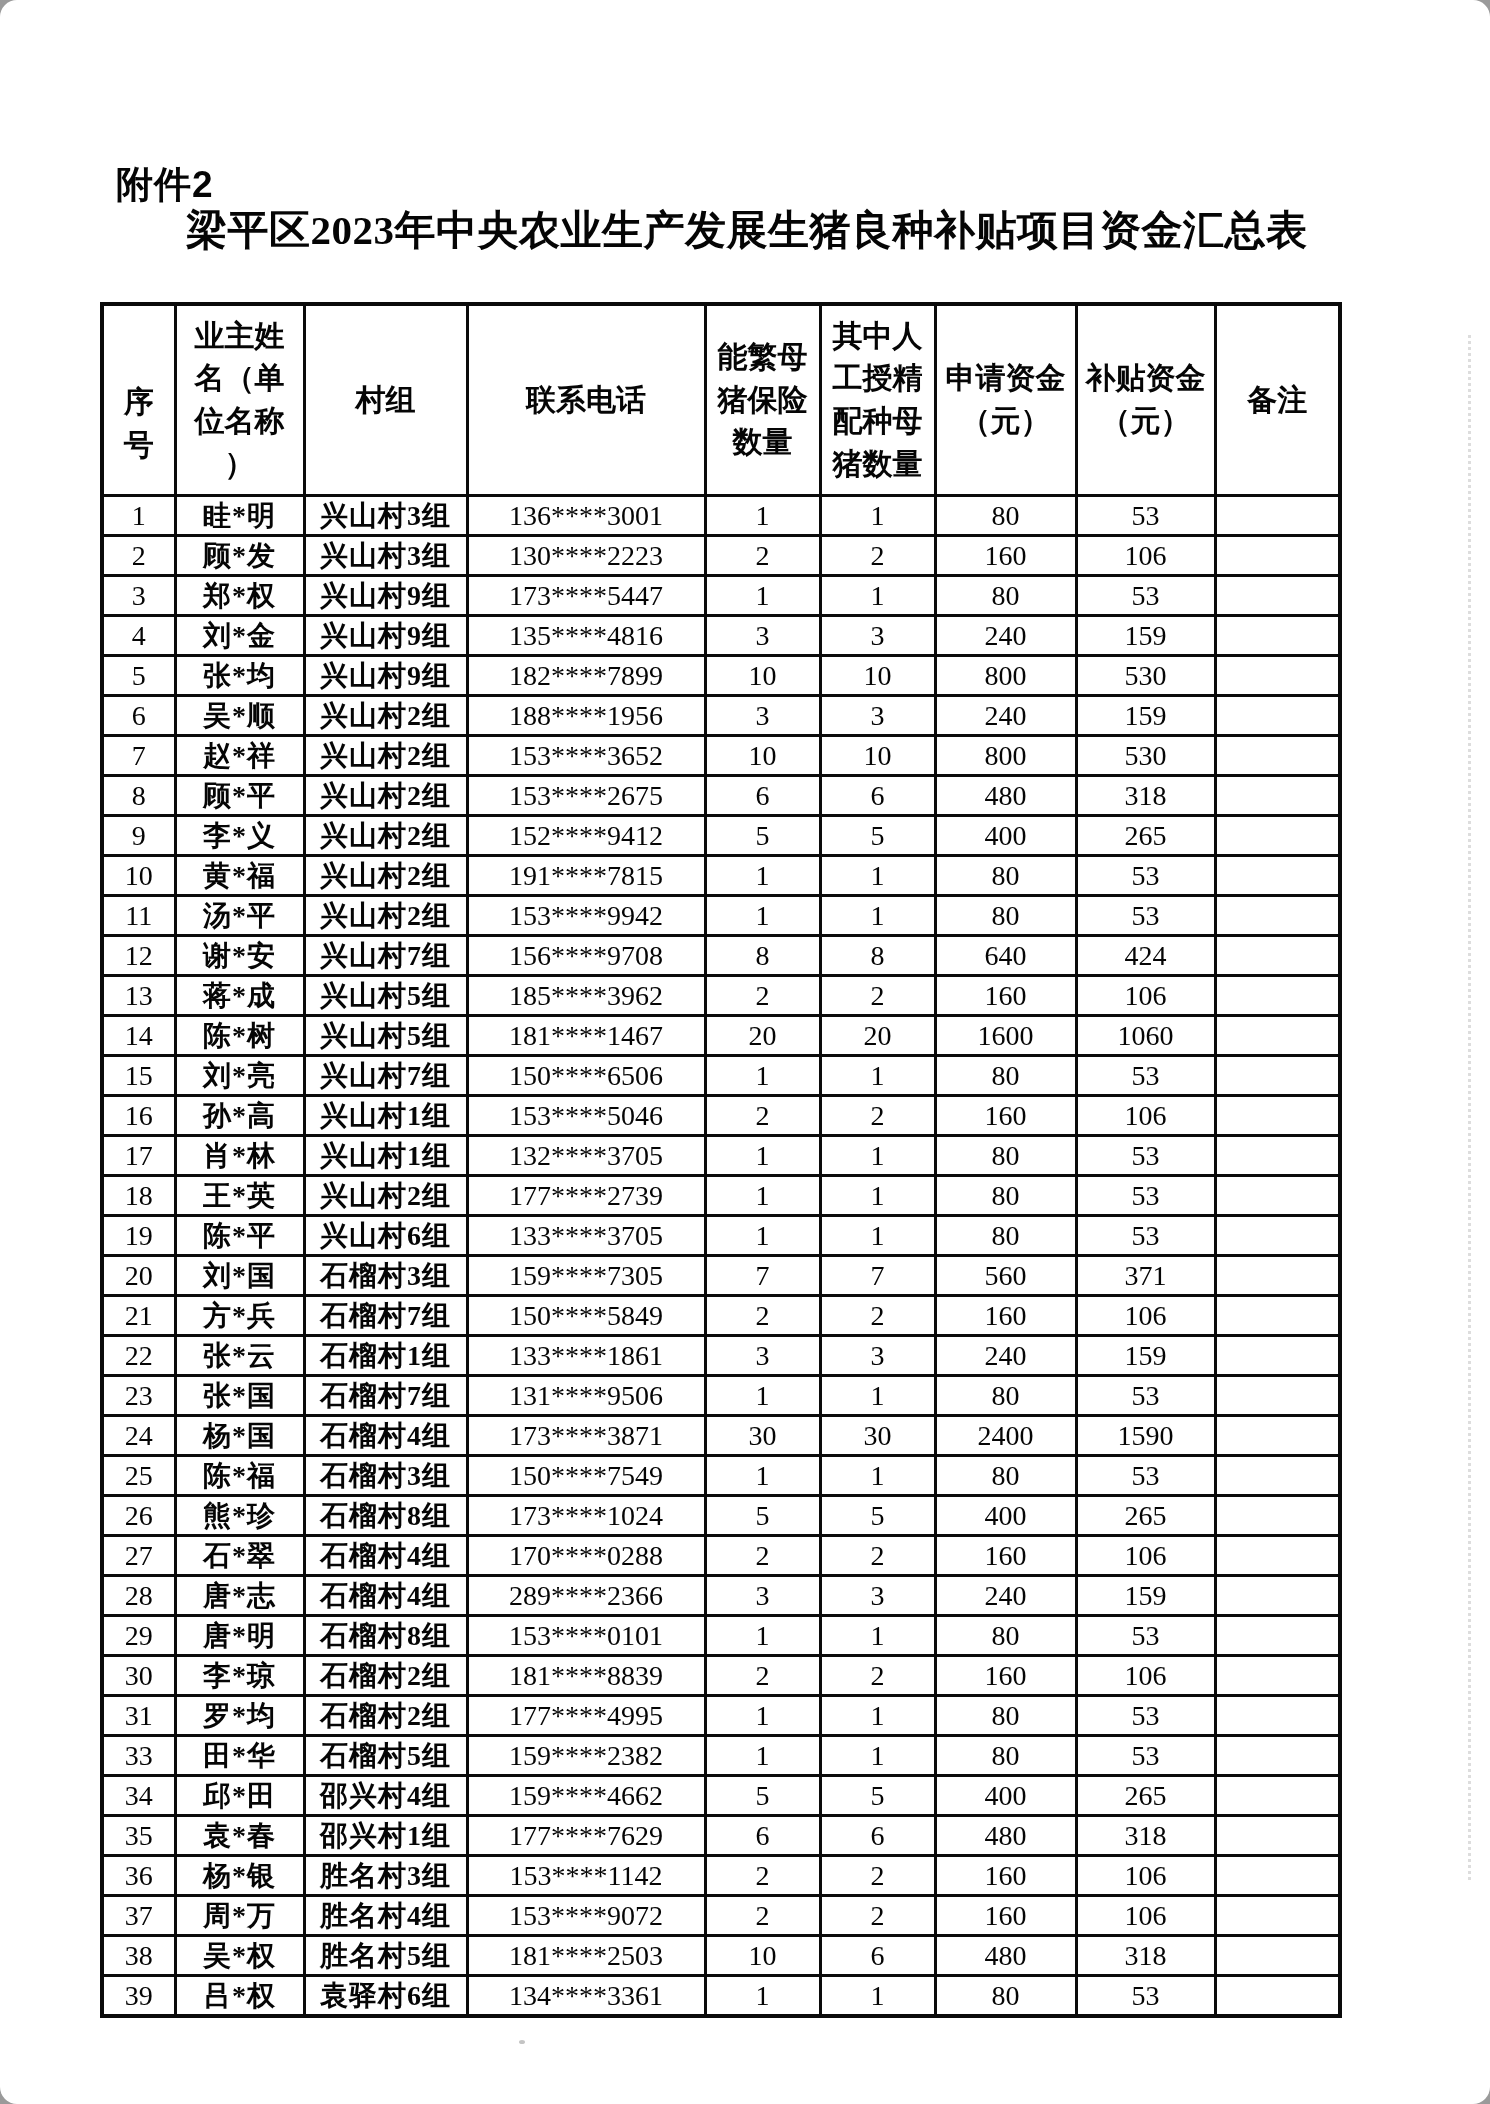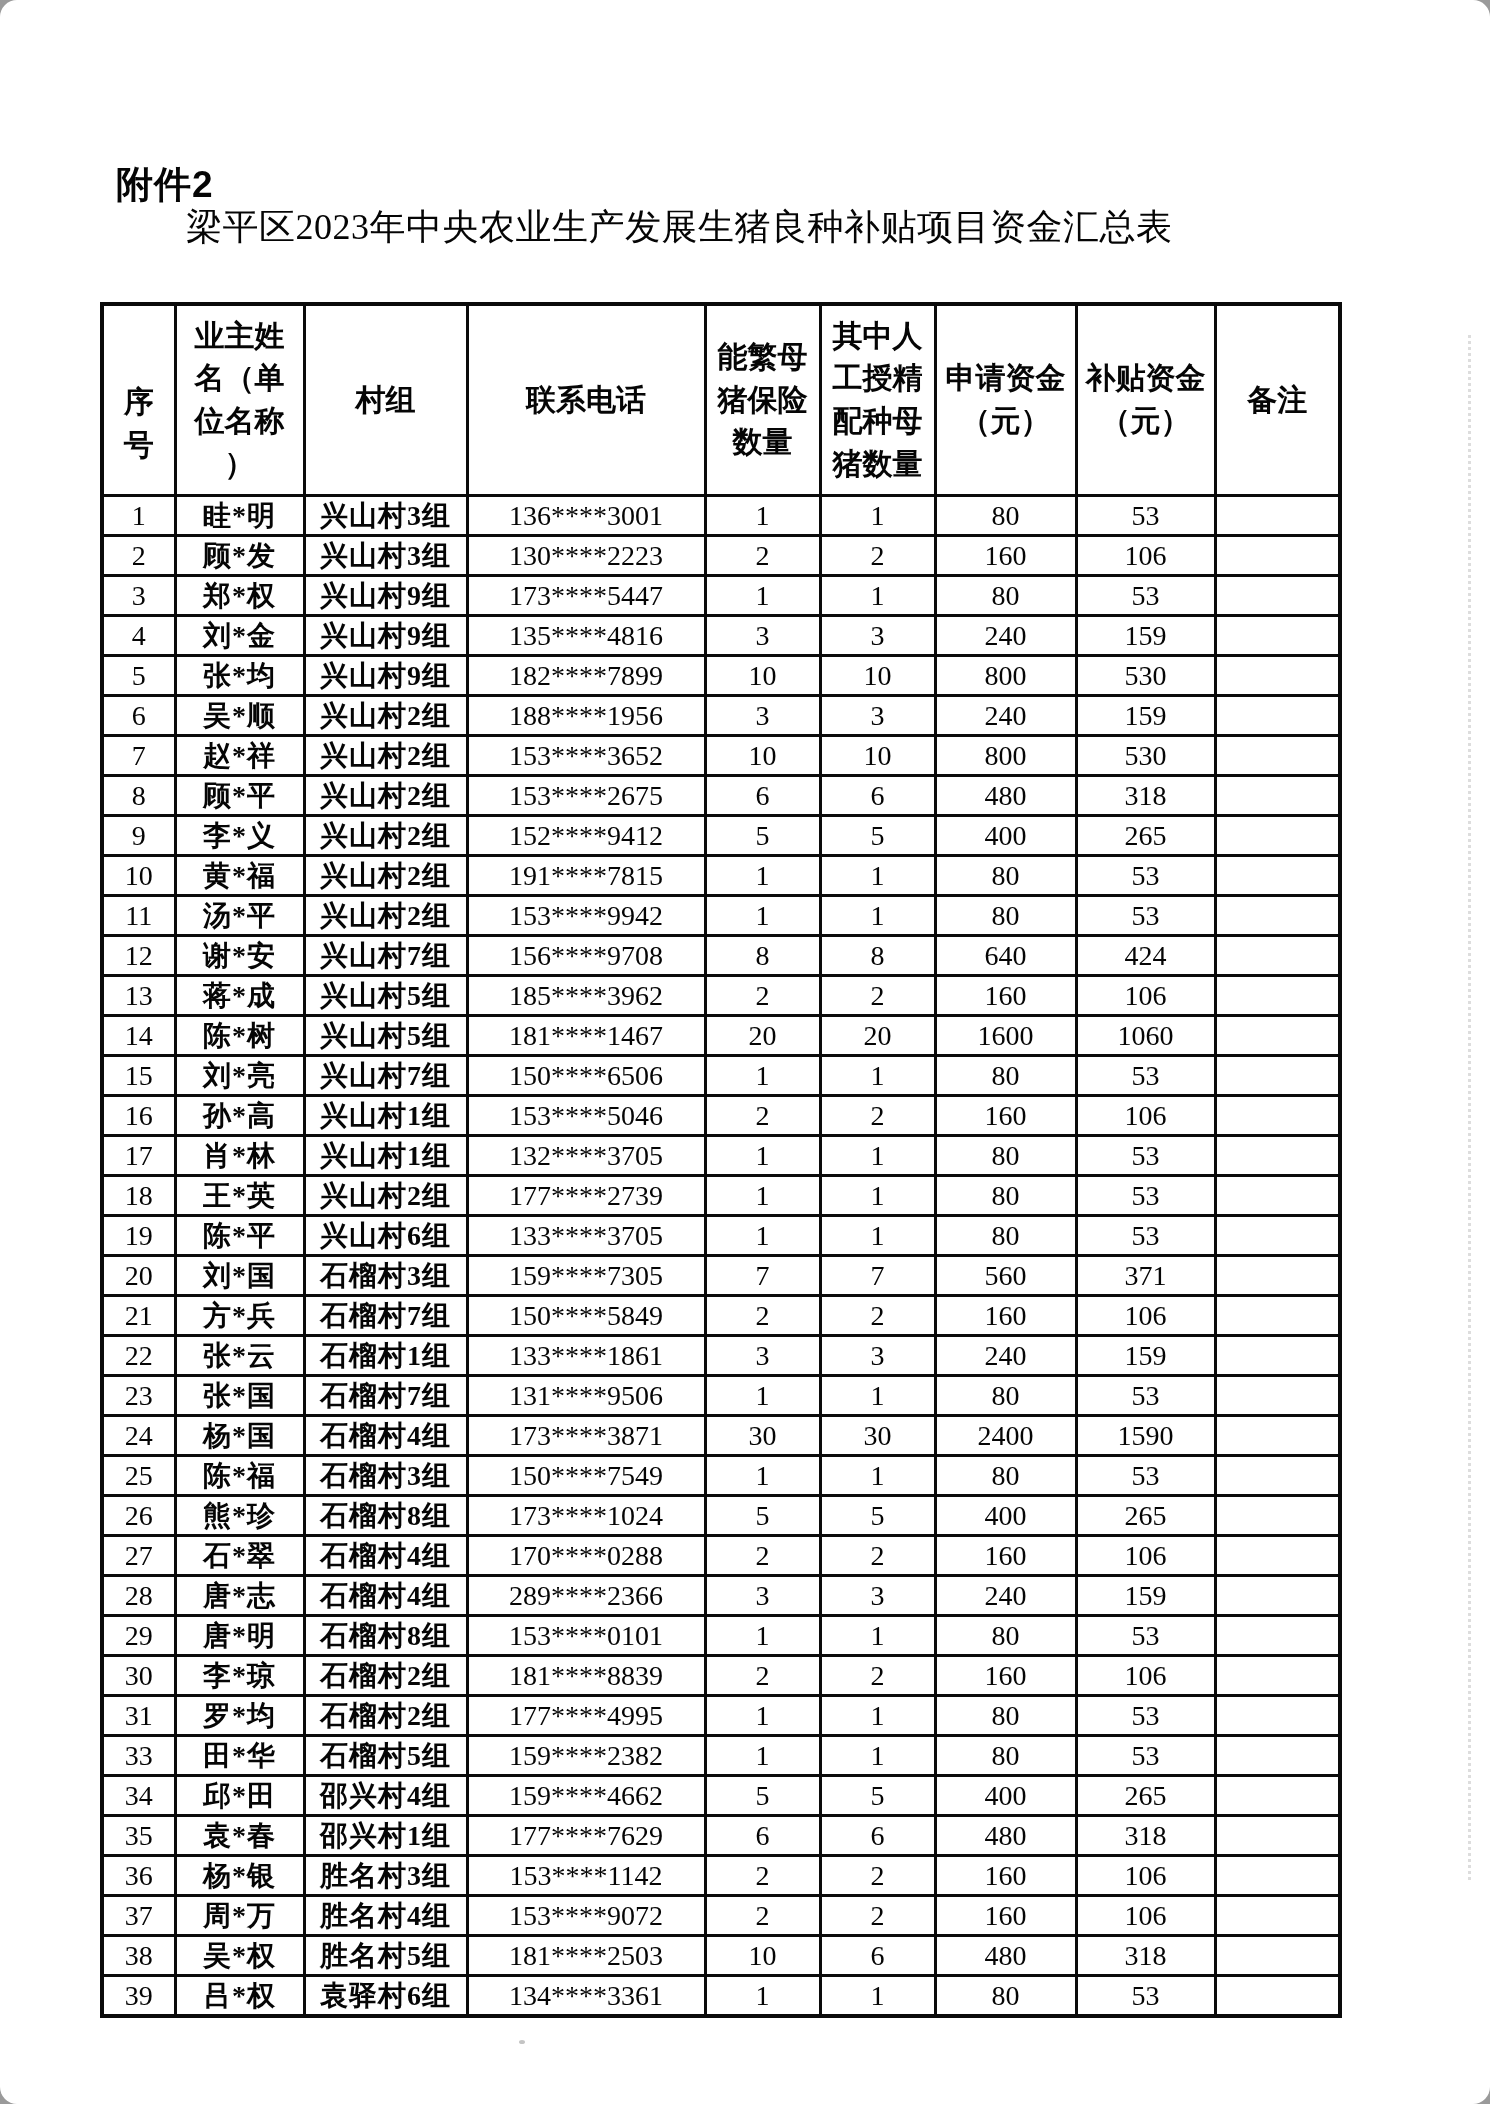--- a/index.html
+++ b/index.html
@@ -13,21 +13,21 @@
     overflow:hidden;
     border-radius:17px;
   }
   .attachment{
     position:absolute;left:116px;top:160px;
     font-family:"Liberation Sans","DejaVu Sans",sans-serif;
     font-weight:bold;font-size:37px;letter-spacing:1px;color:#050505;
   }
   .doc-title{
     position:absolute;left:186px;top:203px;
-    font-weight:normal;font-size:36px;letter-spacing:0.5px;color:#050505;
+    font-weight:bold;font-size:41px;letter-spacing:0.5px;color:#050505;
     white-space:nowrap;
   }
   .subtitle{
     position:absolute;left:116px;top:254px;
     font-weight:bold;font-size:32px;letter-spacing:2px;color:#050505;
     white-space:nowrap;
     margin-top:46px;
   }
   table.sheet{
     position:absolute;left:100px;top:302px;

